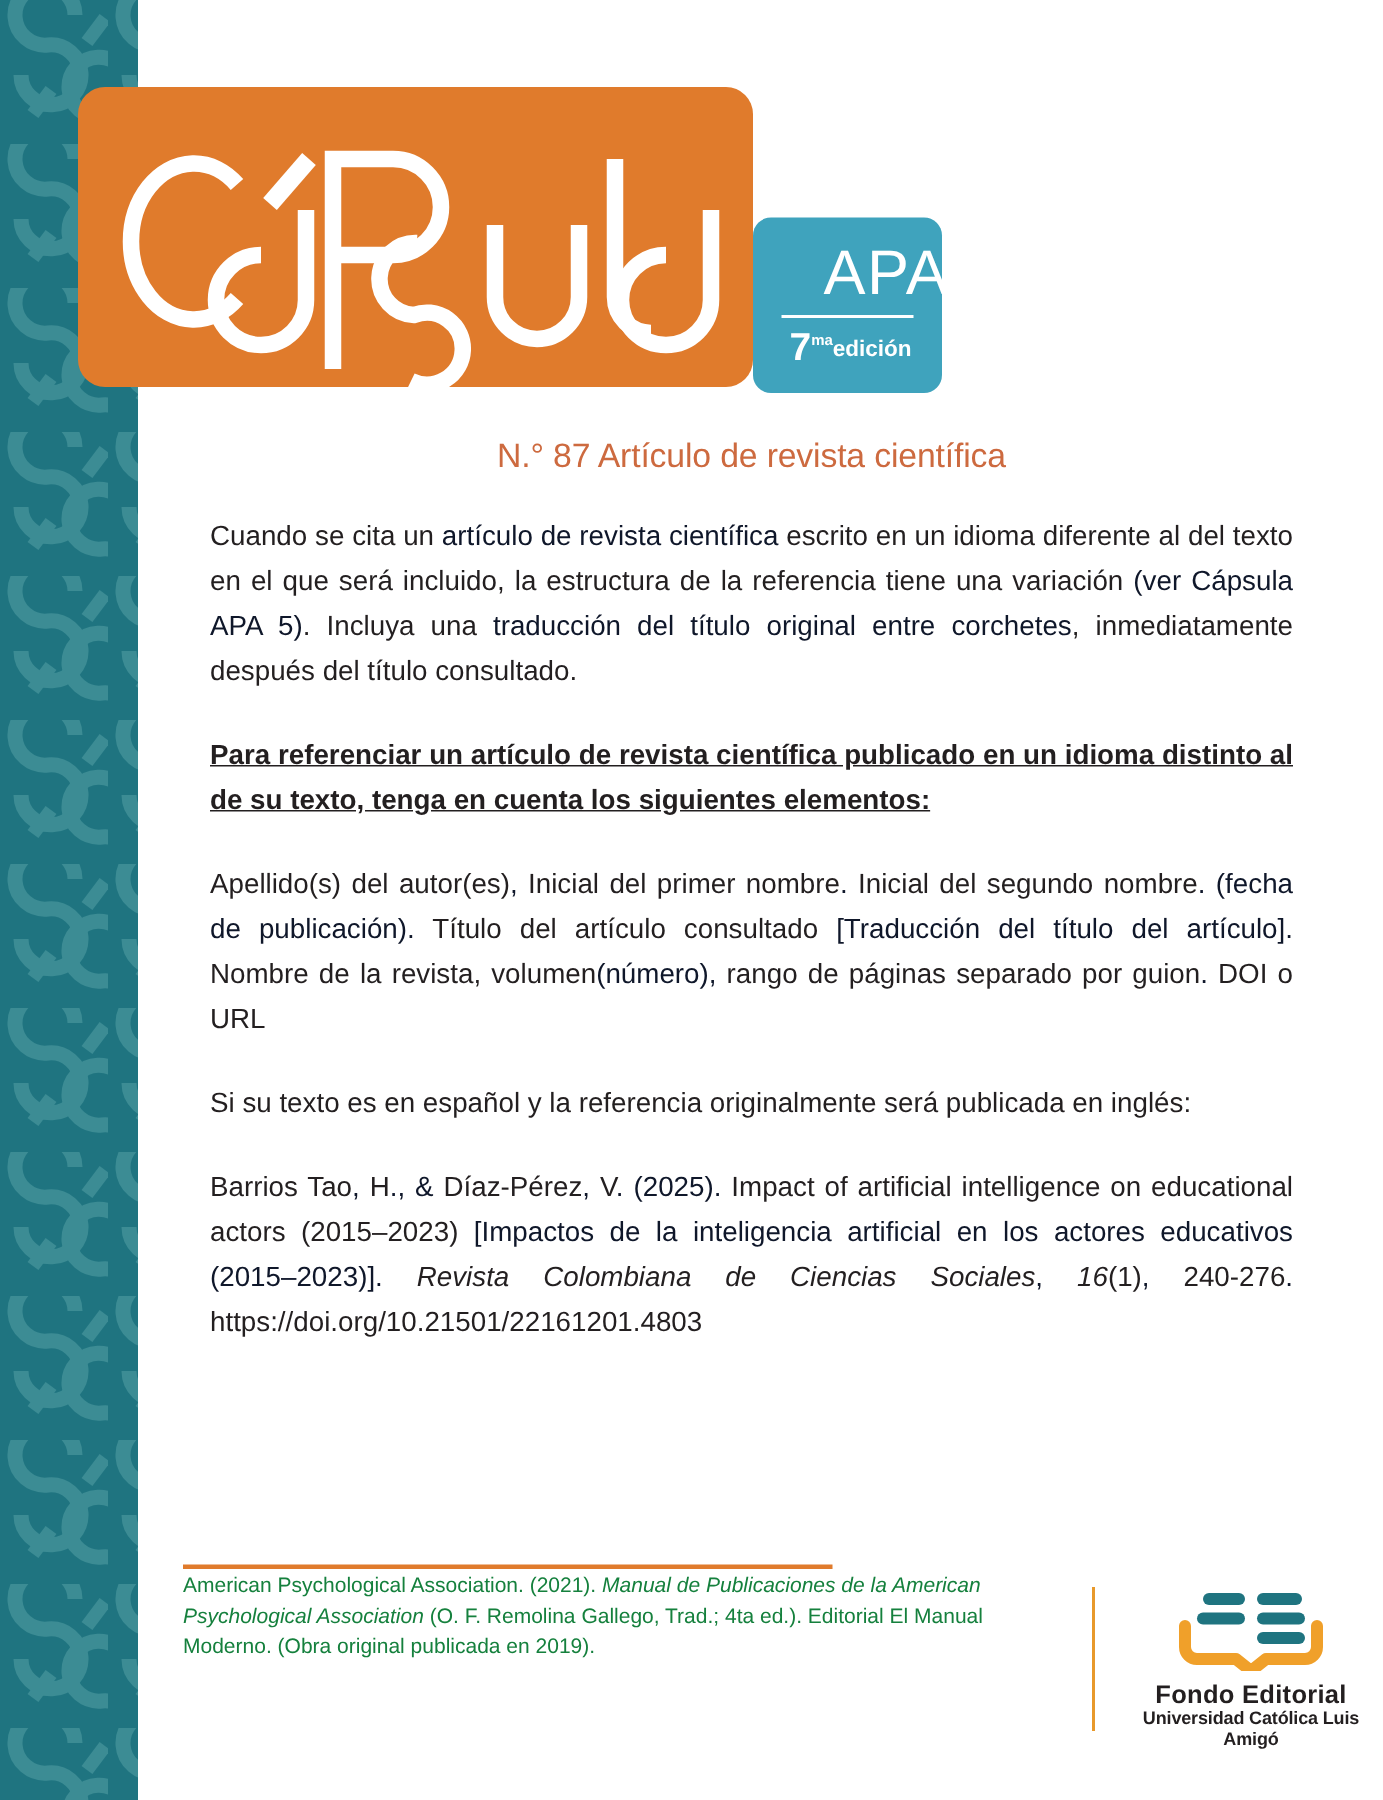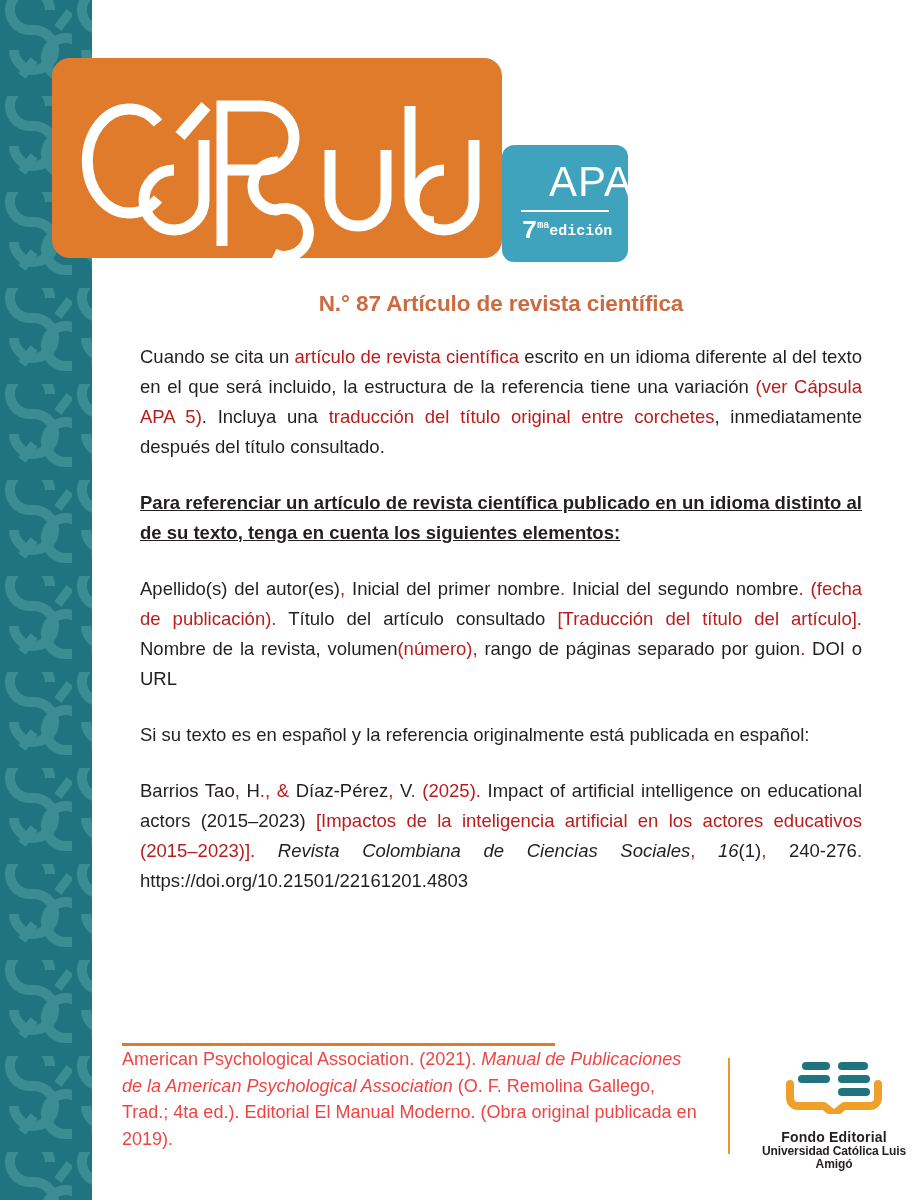--- a/index.html
+++ b/index.html
@@ -73,21 +73,20 @@
     margin: 7px auto 0 auto;
   }
   .apa-ed {
     margin-top: 6px;
     font-size: 15px;
     line-height: 1;
     text-align: center;
     font-weight: 700;
     position: relative;
     padding-left: 4px;
-    font-family: Liberation Mono, monospace;
   }
   .apa-ed .num {
     font-size: 26px;
     font-weight: 700;
     vertical-align: -3px;
   }
   .apa-ed .sup {
     font-size: 10px;
     vertical-align: 7px;
     font-weight: 700;
@@ -101,40 +100,40 @@
   .content {
     position: absolute;
     left: 140px;
     top: 288px;
     width: 722px;
   }
 
   .doc-title {
     color: #cd6a3f;
     font-size: 22.5px;
-    font-weight: 700;
+    font-weight: 400;
     text-align: center;
     line-height: 1.42;
     margin: 0 0 22px 0;
     letter-spacing: -0.1px;
   }
 
   p.para {
     font-size: 18.5px;
     line-height: 1.62;
     text-align: justify;
     margin: 0 0 26px 0;
     color: #231f20;
   }
   .bold-para {
     font-weight: 700;
     text-align: left;
     text-decoration: underline;
   }
-  .accent { color: #b91c1c; }
+  .accent { color: #0f172a; }
   .ital { font-style: italic; }
 
   ul.example-list {
     margin: 0 0 22px 0;
     padding-left: 36px;
   }
   ul.example-list li {
     font-size: 18.5px;
     font-weight: 700;
     line-height: 1.5;
@@ -158,23 +157,23 @@
   .footer-head {
     display: inline-block;
     background: #e07b2c;
     color: #ffffff;
     font-size: 16.5px;
     line-height: 1.45;
     padding: 1px 6px 2px 6px;
     margin-bottom: 2px;
   }
   .footer-body {
-    font-size: 18px;
+    font-size: 14px;
     line-height: 1.48;
-    color: #ef4444;
+    color: #15803d;
     margin: 0;
     width: 578px;
   }
   .footer-divider {
     position: absolute;
     left: 728px;
     top: 1058px;
     width: 2px;
     height: 96px;
     background: #e8992b;
@@ -182,25 +181,25 @@
 
   
   .pub-logo {
     position: absolute;
     left: 760px;
     top: 1058px;
     width: 148px;
     text-align: center;
   }
   .pub-name {
-    font-size: 14px;
+    font-size: 17px;
     font-weight: 700;
     color: #231f20;
     line-height: 1.05;
-    margin-top: 12px;
+    margin-top: 2px;
     letter-spacing: 0.2px;
   }
   .pub-sub {
     font-size: 12px;
     font-weight: 700;
     color: #231f20;
     line-height: 1.15;
     letter-spacing: -0.1px;
   }
 </style>
@@ -262,21 +261,21 @@
     <span>N.° 87 Artículo de revista científica</span><br>
   </h1>
 
   <p class="para"><span>Cuando se cita un </span><span class="accent">artículo de revista científica</span><span> escrito en un idioma diferente al del texto en el que será incluido, la estructura de la referencia tiene una variación </span><span class="accent">(ver Cápsula APA 5)</span><span>. Incluya una </span><span class="accent">traducción del título original entre corchetes</span><span>, inmediatamente después del título consultado.</span></p>
 
   <p class="para bold-para">Para referenciar un artículo de revista científica publicado en un idioma distinto al de su texto, tenga en cuenta los siguientes elementos:</p>
 
   <p class="para"><span>Apellido(s) del autor(es)</span><span class="accent">,</span><span> Inicial del primer nombre</span><span class="accent">.</span><span> Inicial del segundo nombre</span><span class="accent">.</span><span> </span><span class="accent">(fecha de publicación)</span><span class="accent">.</span><span> Título del artículo consultado </span><span class="accent">[Traducción del título del artículo]</span><span class="accent">.</span><span> Nombre de la revista, volumen</span><span class="accent">(número)</span><span class="accent">,</span><span> rango de páginas separado por guion</span><span class="accent">.</span><span> DOI o URL</span></p>
 
 
-  <p class="para"> Si su texto es en español y la referencia originalmente está publicada en español:</p>
+  <p class="para"> Si su texto es en español y la referencia originalmente será publicada en inglés:</p>
 
   <p class="para"><span>Barrios Tao</span><span class="accent">,</span><span> H</span><span class="accent">.,</span><span class="accent"> &amp;</span><span> Díaz-Pérez</span><span class="accent">,</span><span> V</span><span class="accent">.</span><span> </span><span class="accent">(2025)</span><span class="accent">.</span><span> Impact of artificial intelligence on educational actors (2015–2023) </span><span class="accent">[Impactos de la inteligencia artificial en los actores educativos (2015–2023)]</span><span class="accent">.</span><span> </span><span class="ital">Revista Colombiana de Ciencias Sociales</span><span class="accent">,</span><span class="ital"> 16</span><span>(1)</span><span class="accent">,</span><span> 240-276</span><span class="accent">.</span><span> https://doi.org/10.21501/22161201.4803</span></p>
 
 </div>
 
 <div class="footer-rule"></div>
 
 <div class="footer">
   <p class="footer-body"><span>American Psychological Association. (2021). </span><span class="ital">Manual de Publicaciones de la American Psychological Association</span><span>  (O. F. Remolina Gallego, Trad.; 4ta ed.). Editorial El Manual Moderno. (Obra original publicada en 2019).</span></p>
 </div>

